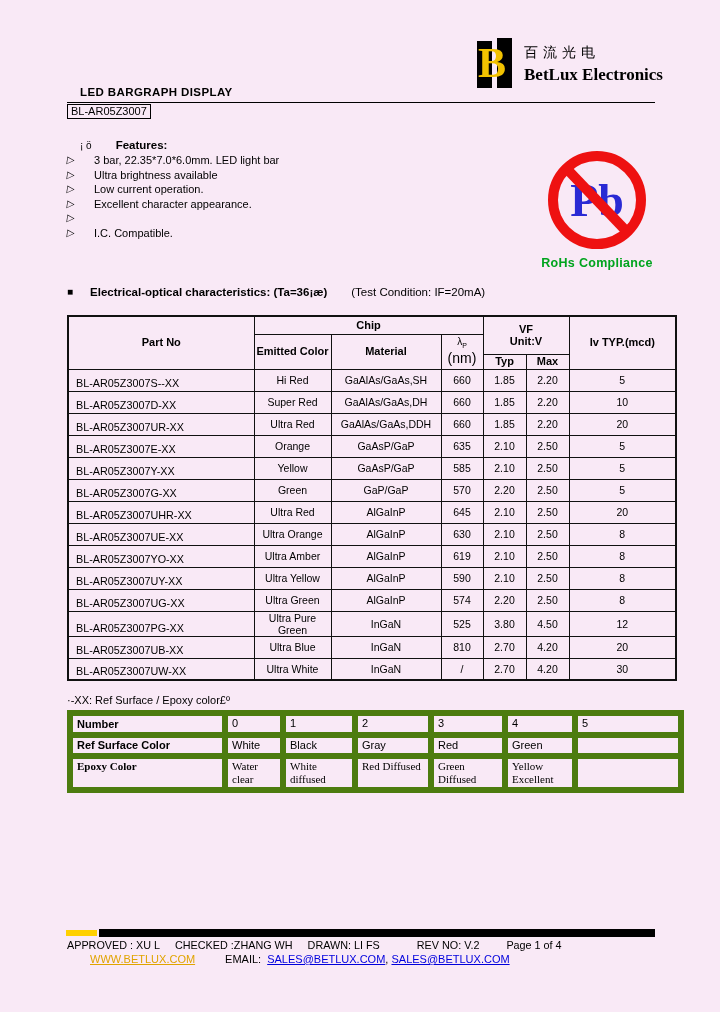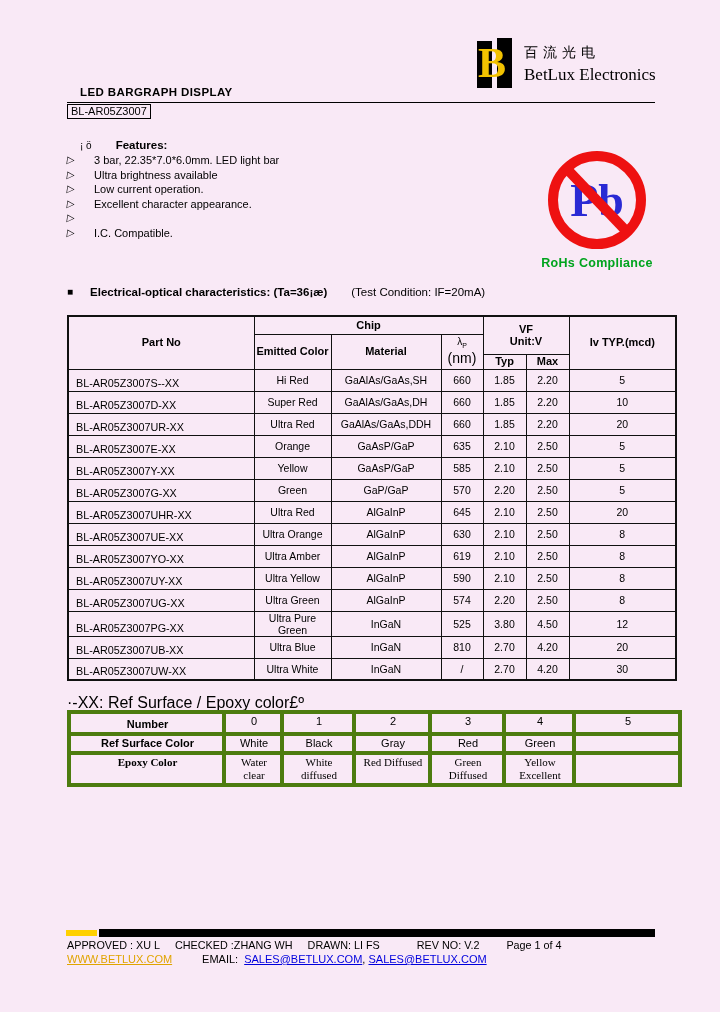--- a/index.html
+++ b/index.html
@@ -14,21 +14,21 @@
   .logo-mark .bar { position:absolute; background:#000; width:15px; }
   .logo-mark .bar1 { left:0;  top:3px; height:47px; }
   .logo-mark .bar2 { left:20px; top:0; height:50px; }
   .logo-mark .bigB {
     position:absolute; left:1px; top:4px; z-index:2;
     font-family:"Liberation Serif", serif; font-weight:bold;
     font-size:42px; line-height:42px; color:#f2c200;
   }
   .brand { position:absolute; left:524px; top:44px; }
   .brand-cn { font-size:14px; letter-spacing:5px; }
-  .brand-en { margin-top:3px; font-family:"Liberation Serif", serif; font-weight:normal; font-size:17px; }
+  .brand-en { margin-top:3px; font-family:"Liberation Serif", serif; font-weight:bold; font-size:17px; }
   .doc-title { position:absolute; left:80px; top:86px; font-size:11.5px; font-weight:bold; letter-spacing:.4px; }
   .title-rule { position:absolute; left:67px; top:102px; width:588px; height:1px; background:#000; }
   .part-box { position:absolute; left:67px; top:104px; border:1px solid #000; font-size:11px; height:15px; line-height:13px; padding:0 3px; }
   
   .features { position:absolute; left:67px; top:139px; width:440px; }
   .feat-head { font-size:11.5px; margin-left:13px; }
   .feat-head .prefix { font-weight:normal; font-size:10px; }
   .feat-head .txt { font-weight:bold; margin-left:4px;padding-left:20px; }
   .feat-list { list-style:none; margin-top:2px; }
   .feat-list li { font-size:11px; line-height:14.6px; display:flex; }
@@ -47,39 +47,39 @@
           width:608px; font-size:10.5px; border:2px solid #111; }
   .etab th, .etab td { border:1px solid #111; text-align:center; vertical-align:middle; overflow:hidden; }
   .etab th { font-size:11px; font-weight:bold; line-height:1.15; }
   .etab .hr1 { height:18px; } .etab .hr2 { height:20px; } .etab .hr3 { height:15px; }
   .etab tbody tr { height:22px; }
   .etab td.part { text-align:left; vertical-align:bottom; padding:0 0 2px 7px; font-size:10.8px; }
   .etab .lam { font-weight:normal; font-size:10px; }
   .etab .lam sub { font-size:7px; }
   .etab .nmu { font-weight:normal; font-size:14px; }
   
-  .xx-note { position:absolute; left:67px; top:694px; font-size:16px; }
+  .xx-note { position:absolute; left:67px; top:694px; font-size:11px; }
   .ctab { position:absolute; left:67px; top:710px; border-collapse:collapse; table-layout:fixed;
           width:611px; font-size:11px; border:2px solid #111; }
-  .ctab td { border:4px solid #4d7c0f; padding:1px 2px 1px 4px; vertical-align:top; text-align:center; line-height:13px; }
+  .ctab td { border:6px solid #4d7c0f; padding:1px 2px 1px 4px; vertical-align:top; text-align:left; line-height:13px; }
   .ctab tr { border-top:2px solid #111; border-bottom:2px solid #111; }
   .ctab .rowlab { font-weight:bold; }
   .ctab .hrow { height:22px; }
   .ctab .hrow .rowlab { vertical-align:bottom; }
   .ctab .rrow { height:16px; }
   .ctab .erow { height:32px;font-family:Liberation Serif, serif; }
   
   .fbar-y { position:absolute; left:66px; top:930px; width:31px; height:6px; background:#ffd000; }
   .fbar-b { position:absolute; left:99px; top:929px; width:556px; height:8px; background:#000; }
   .fline1 { position:absolute; left:67px; top:939px; font-size:10.8px; white-space:nowrap; }
   .fline1 span { margin-right:15px; }
   .fline1 .rev { margin-left:22px; } .fline1 .pg { margin-left:12px; }
   .fline2 { position:absolute; left:67px; top:953px; font-size:11px; white-space:nowrap; }
   .fline2 a { text-decoration:underline; }
-  a.site { color:#e0a400; }
+  a.site { color:#e0a400;margin-left:23px; }
   a.mail { color:#0000dd; }
   .fline2 .elabel { margin-left:30px; margin-right:6px; }
 </style>
 </head>
 <body>
 
 <div class="page">
 
   <div class="logo-mark">
     <div class="bar bar1"></div>

